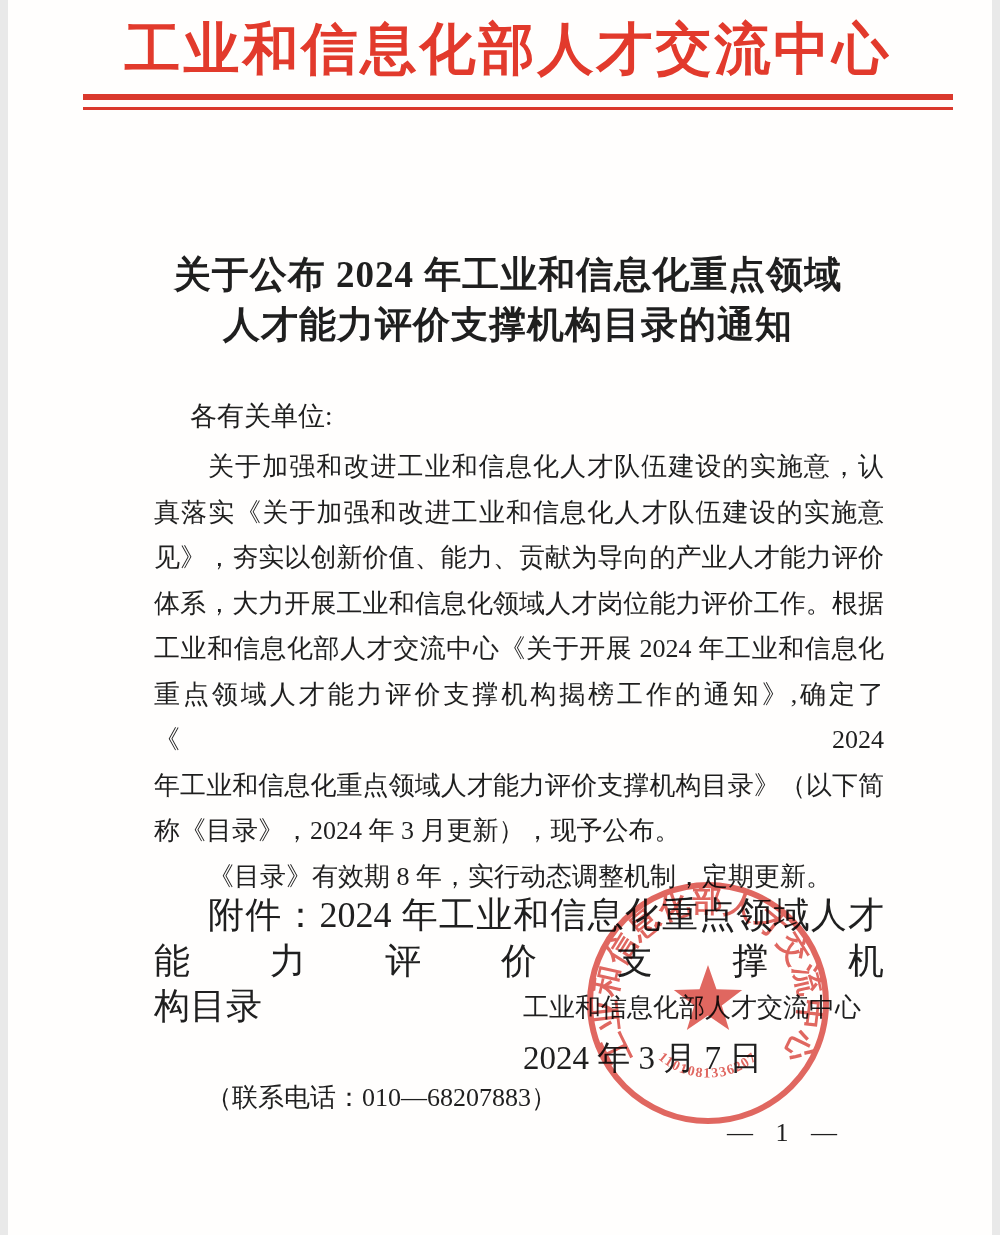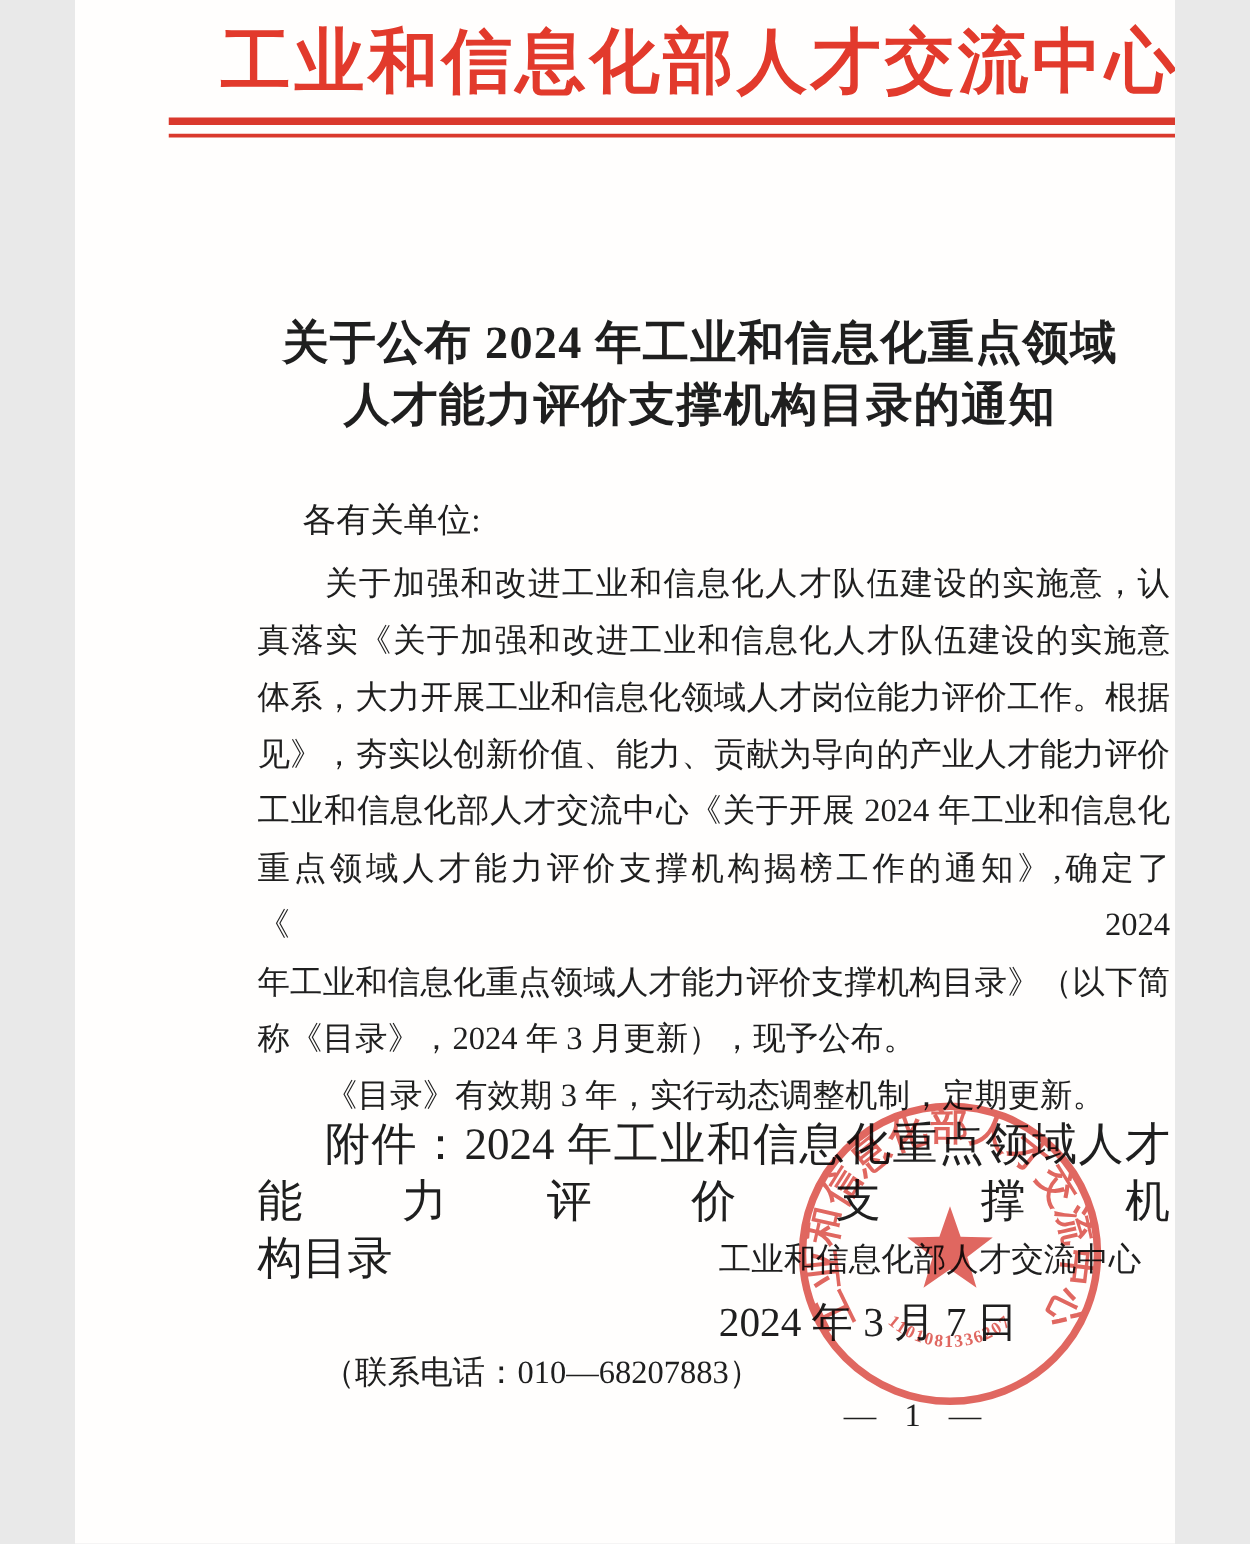--- a/index.html
+++ b/index.html
@@ -1,18 +1,18 @@
 <!DOCTYPE html>
 <html><head>
 <meta charset="utf-8">
 <style>
   html,body{margin:0;padding:0;background:#e9e9e9;}
   .page{
     position:relative;
-    width:880px;height:1235px;
+    width:984px;height:1235px;
     margin:0 auto;
     background:#fffefd;
     overflow:hidden;
     font-family:"Liberation Serif","DejaVu Serif",serif;
     color:#1f1f1f;
   }
   
   .org-header{
     position:absolute;top:12px;left:0;width:1000px;
     text-align:center;
@@ -90,27 +90,27 @@
   <div class="doc-title">
     <div>关于公布 2024 年工业和信息化重点领域</div>
     <div>人才能力评价支撑机构目录的通知</div>
   </div>
 
   <div class="salutation">各有关单位:</div>
 
   <div class="body-block">
     <div class="bline jline indent">关于加强和改进工业和信息化人才队伍建设的实施意，认</div>
     <div class="bline jline">真落实《关于加强和改进工业和信息化人才队伍建设的实施意</div>
+    <div class="bline jline">见》，夯实以创新价值、能力、贡献为导向的产业人才能力评价</div>
     <div class="bline jline">体系，大力开展工业和信息化领域人才岗位能力评价工作。根据</div>
-    <div class="bline jline">见》，夯实以创新价值、能力、贡献为导向的产业人才能力评价</div>
     <div class="bline jline">工业和信息化部人才交流中心《关于开展 2024 年工业和信息化</div>
     <div class="bline jline">重点领域人才能力评价支撑机构揭榜工作的通知》,确定了《2024</div>
     <div class="bline jline">年工业和信息化重点领域人才能力评价支撑机构目录》（以下简</div>
     <div class="bline">称《目录》，2024 年 3 月更新），现予公布。</div>
-    <div class="bline indent">《目录》有效期 3 年，实行动态调整机制，定期更新。</div>
+    <div class="bline indent">《目录》有效期 8 年，实行动态调整机制，定期更新。</div>
   </div>
 
   <div class="attachment-block">
     <div class="bline jline indent">附件：2024 年工业和信息化重点领域人才能力评价支撑机</div>
     <div class="bline">构目录</div>
   </div>
 
   <div class="signature-org">工业和信息化部人才交流中心</div>
   <div class="signature-date">2024 年 3 月 7 日</div>
 

